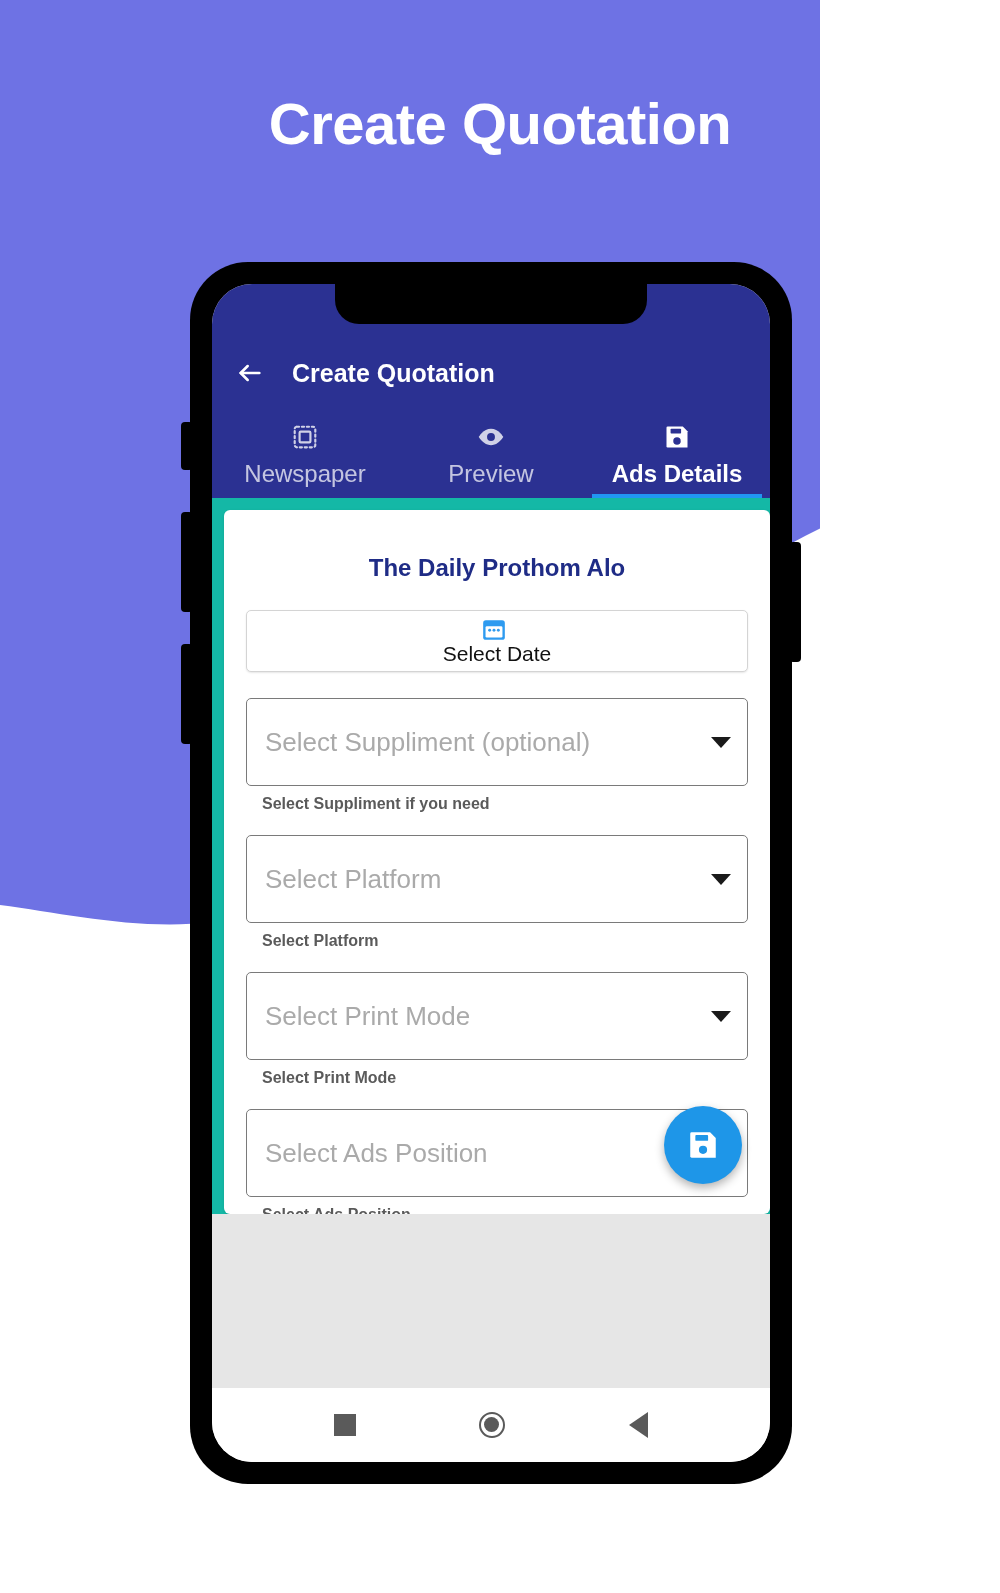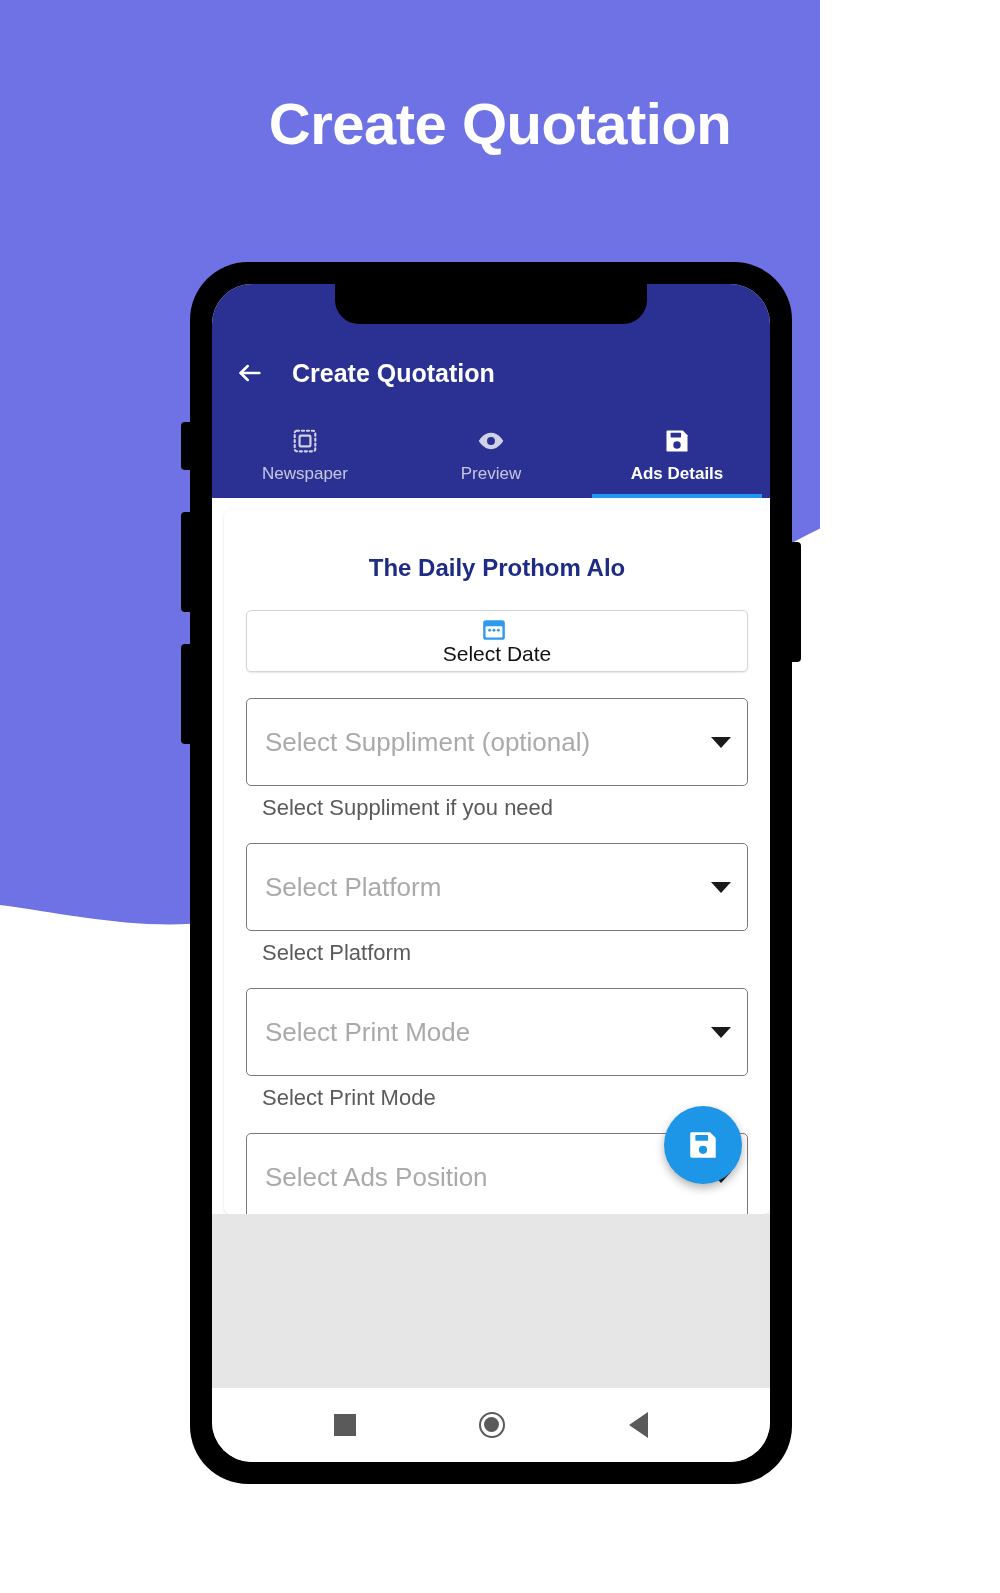--- a/index.html
+++ b/index.html
@@ -138,40 +138,40 @@
     padding-top: 4px;
   }
   .tab-icon {
     height: 34px;
     display: flex;
     align-items: center;
     justify-content: center;
     margin-bottom: 6px;
   }
   .tab-label {
-    font-size: 17px;
+    font-size: 24px;
     color: rgba(255,255,255,0.72);
   }
   .tab.active .tab-label {
     color: #ffffff;
     font-weight: bold;
   }
   .tab-underline {
     position: absolute;
     left: 8px; right: 8px;
     bottom: 0;
     height: 4px;
     background: transparent;
   }
   .tab.active .tab-underline { background: #2196F3; }
 
   
   .scaffold {
     position: relative;
-    background: #ffffff;
+    background: #14b8a6;
     height: 716px;
     padding: 12px 0 0 12px;
     overflow: hidden;
   }
   .card {
     background: #ffffff;
     border-radius: 6px;
     height: 100%;
     padding: 26px 22px 0 22px;
     box-shadow: 0 1px 3px rgba(0,0,0,0.12);
@@ -219,23 +219,24 @@
     color: #aaaaaa;
   }
   .caret {
     width: 0; height: 0;
     border-left: 10px solid transparent;
     border-right: 10px solid transparent;
     border-top: 11px solid #1a1a1a;
     flex: 0 0 auto;
   }
   .field-helper {
-    font-size: 22px;
+    font-size: 16px;
     color: #5a5a5a;
     padding: 9px 0 16px 16px;
+    font-weight: bold;
   }
 
   
   .fab {
     position: absolute;
     right: 28px;
     bottom: 30px;
     width: 78px; height: 78px;
     border-radius: 50%;
     background: #1E96E8;

